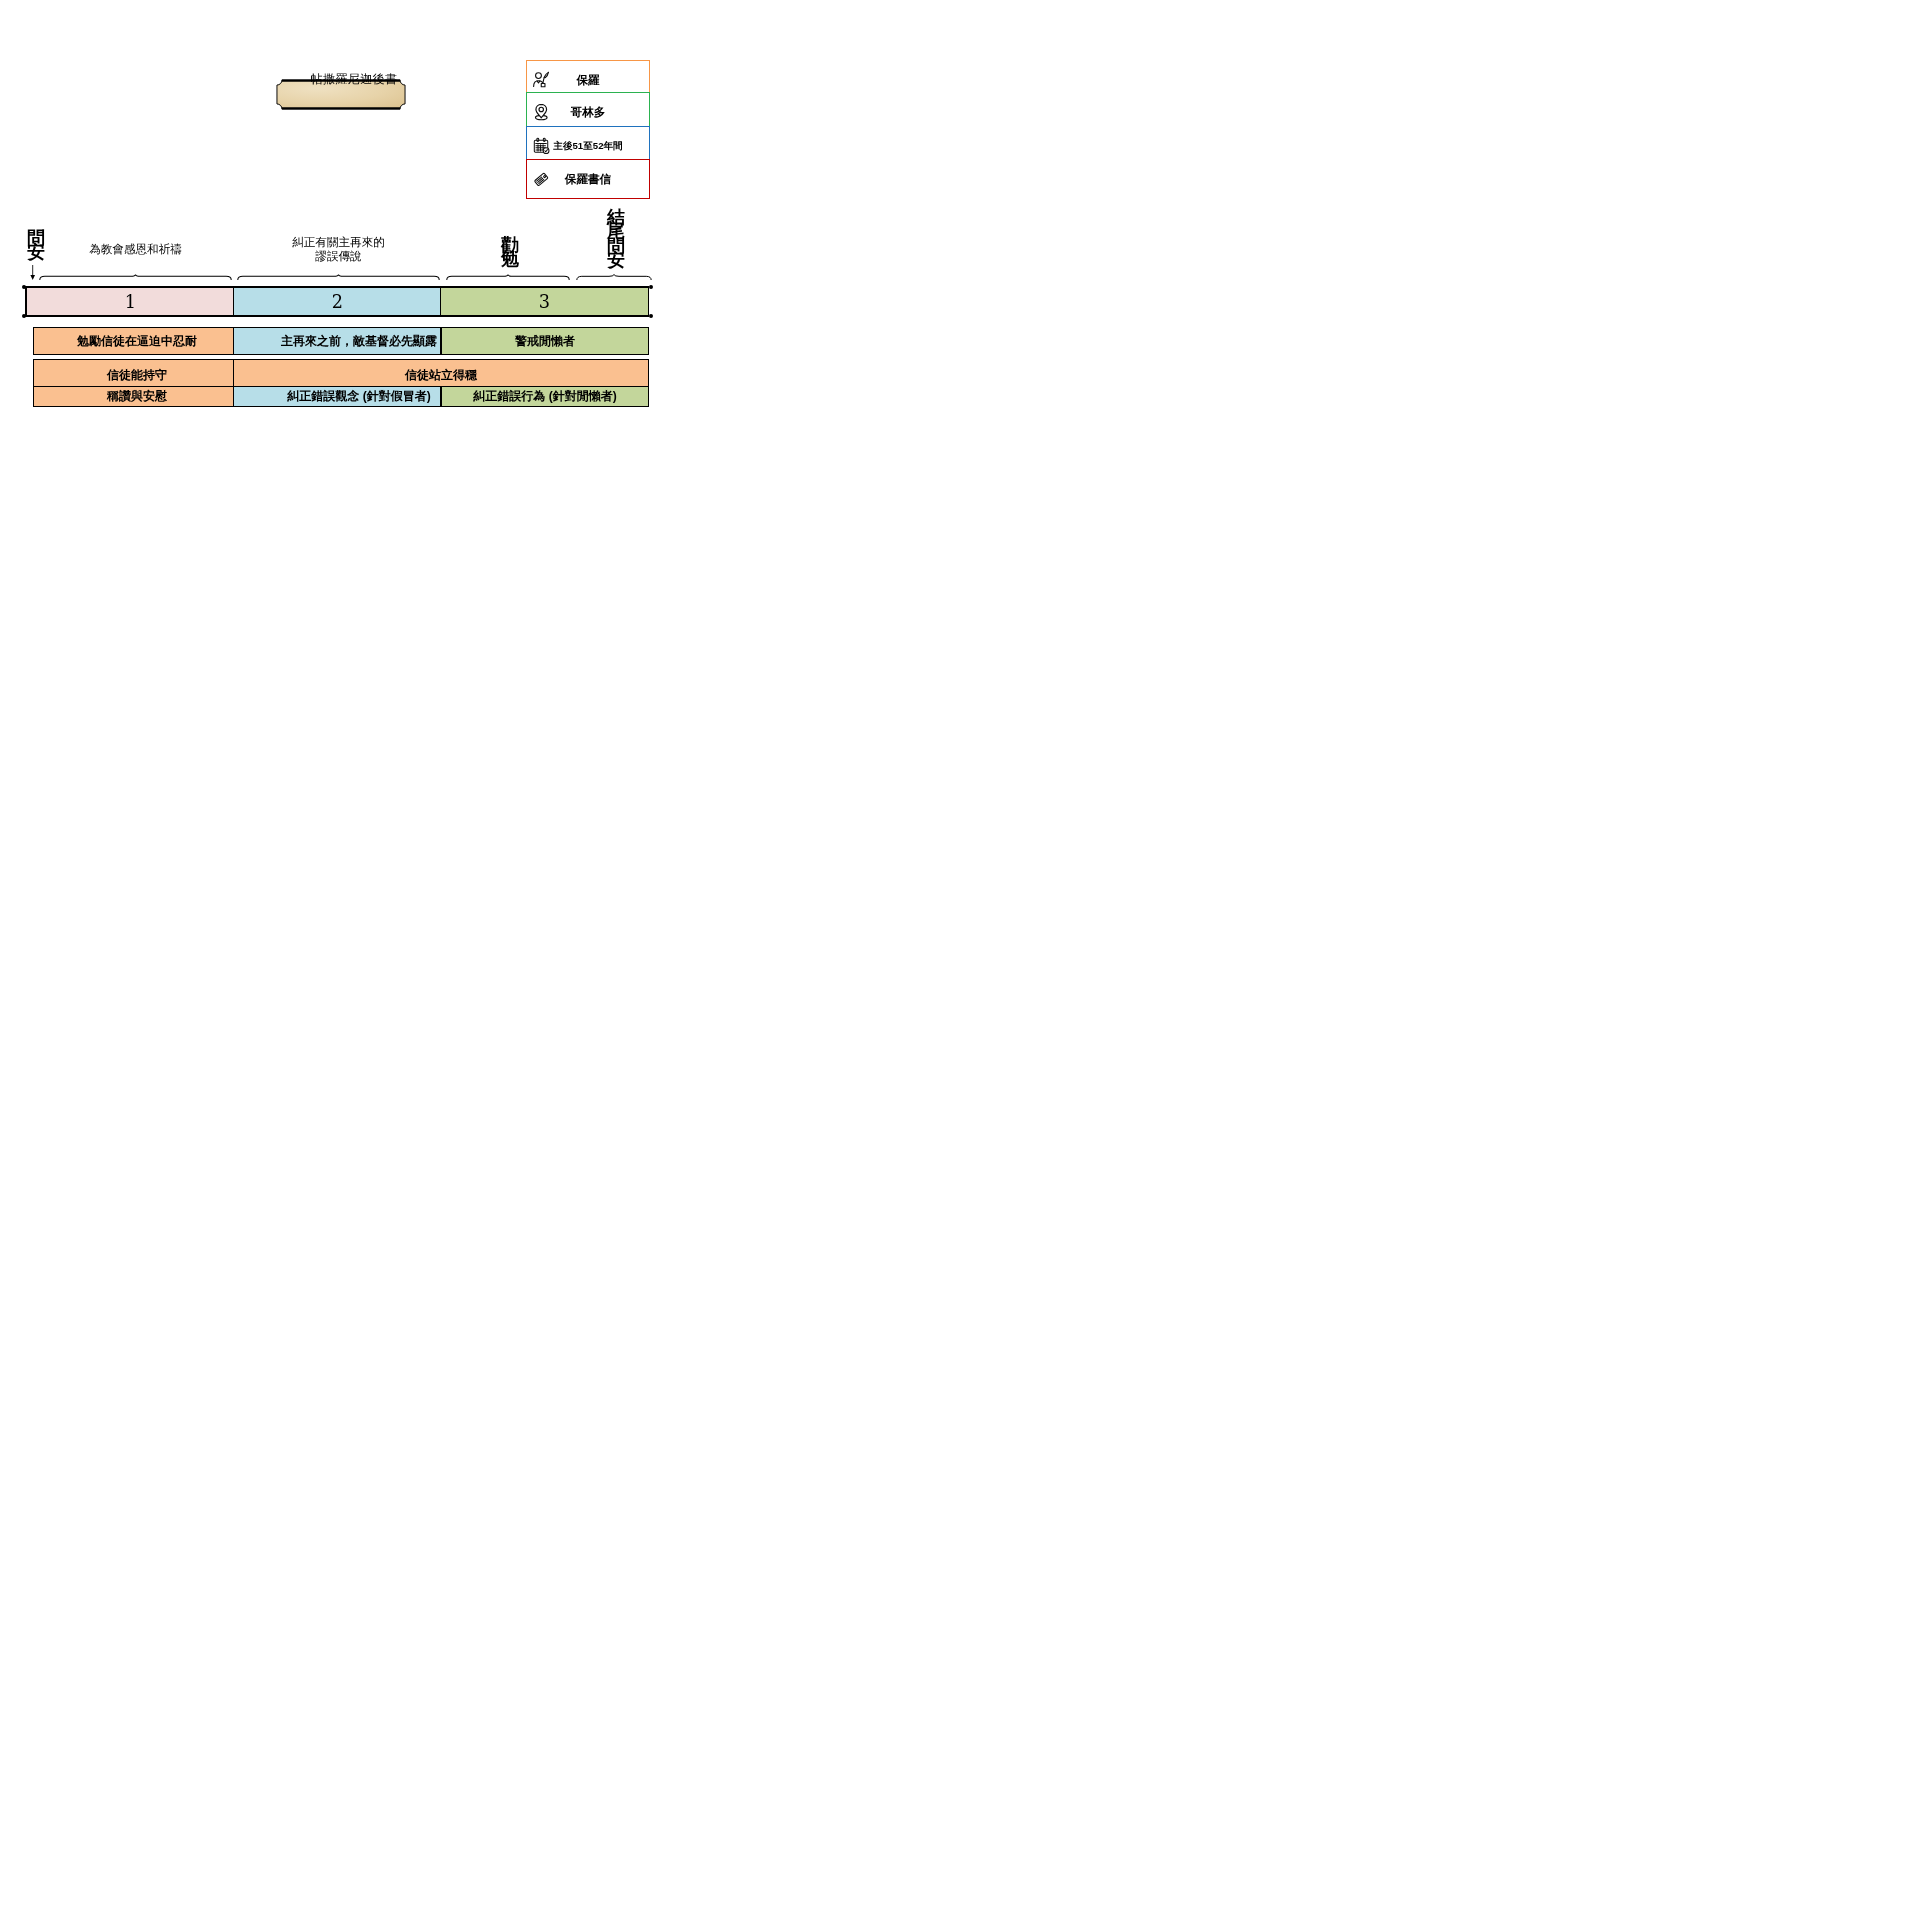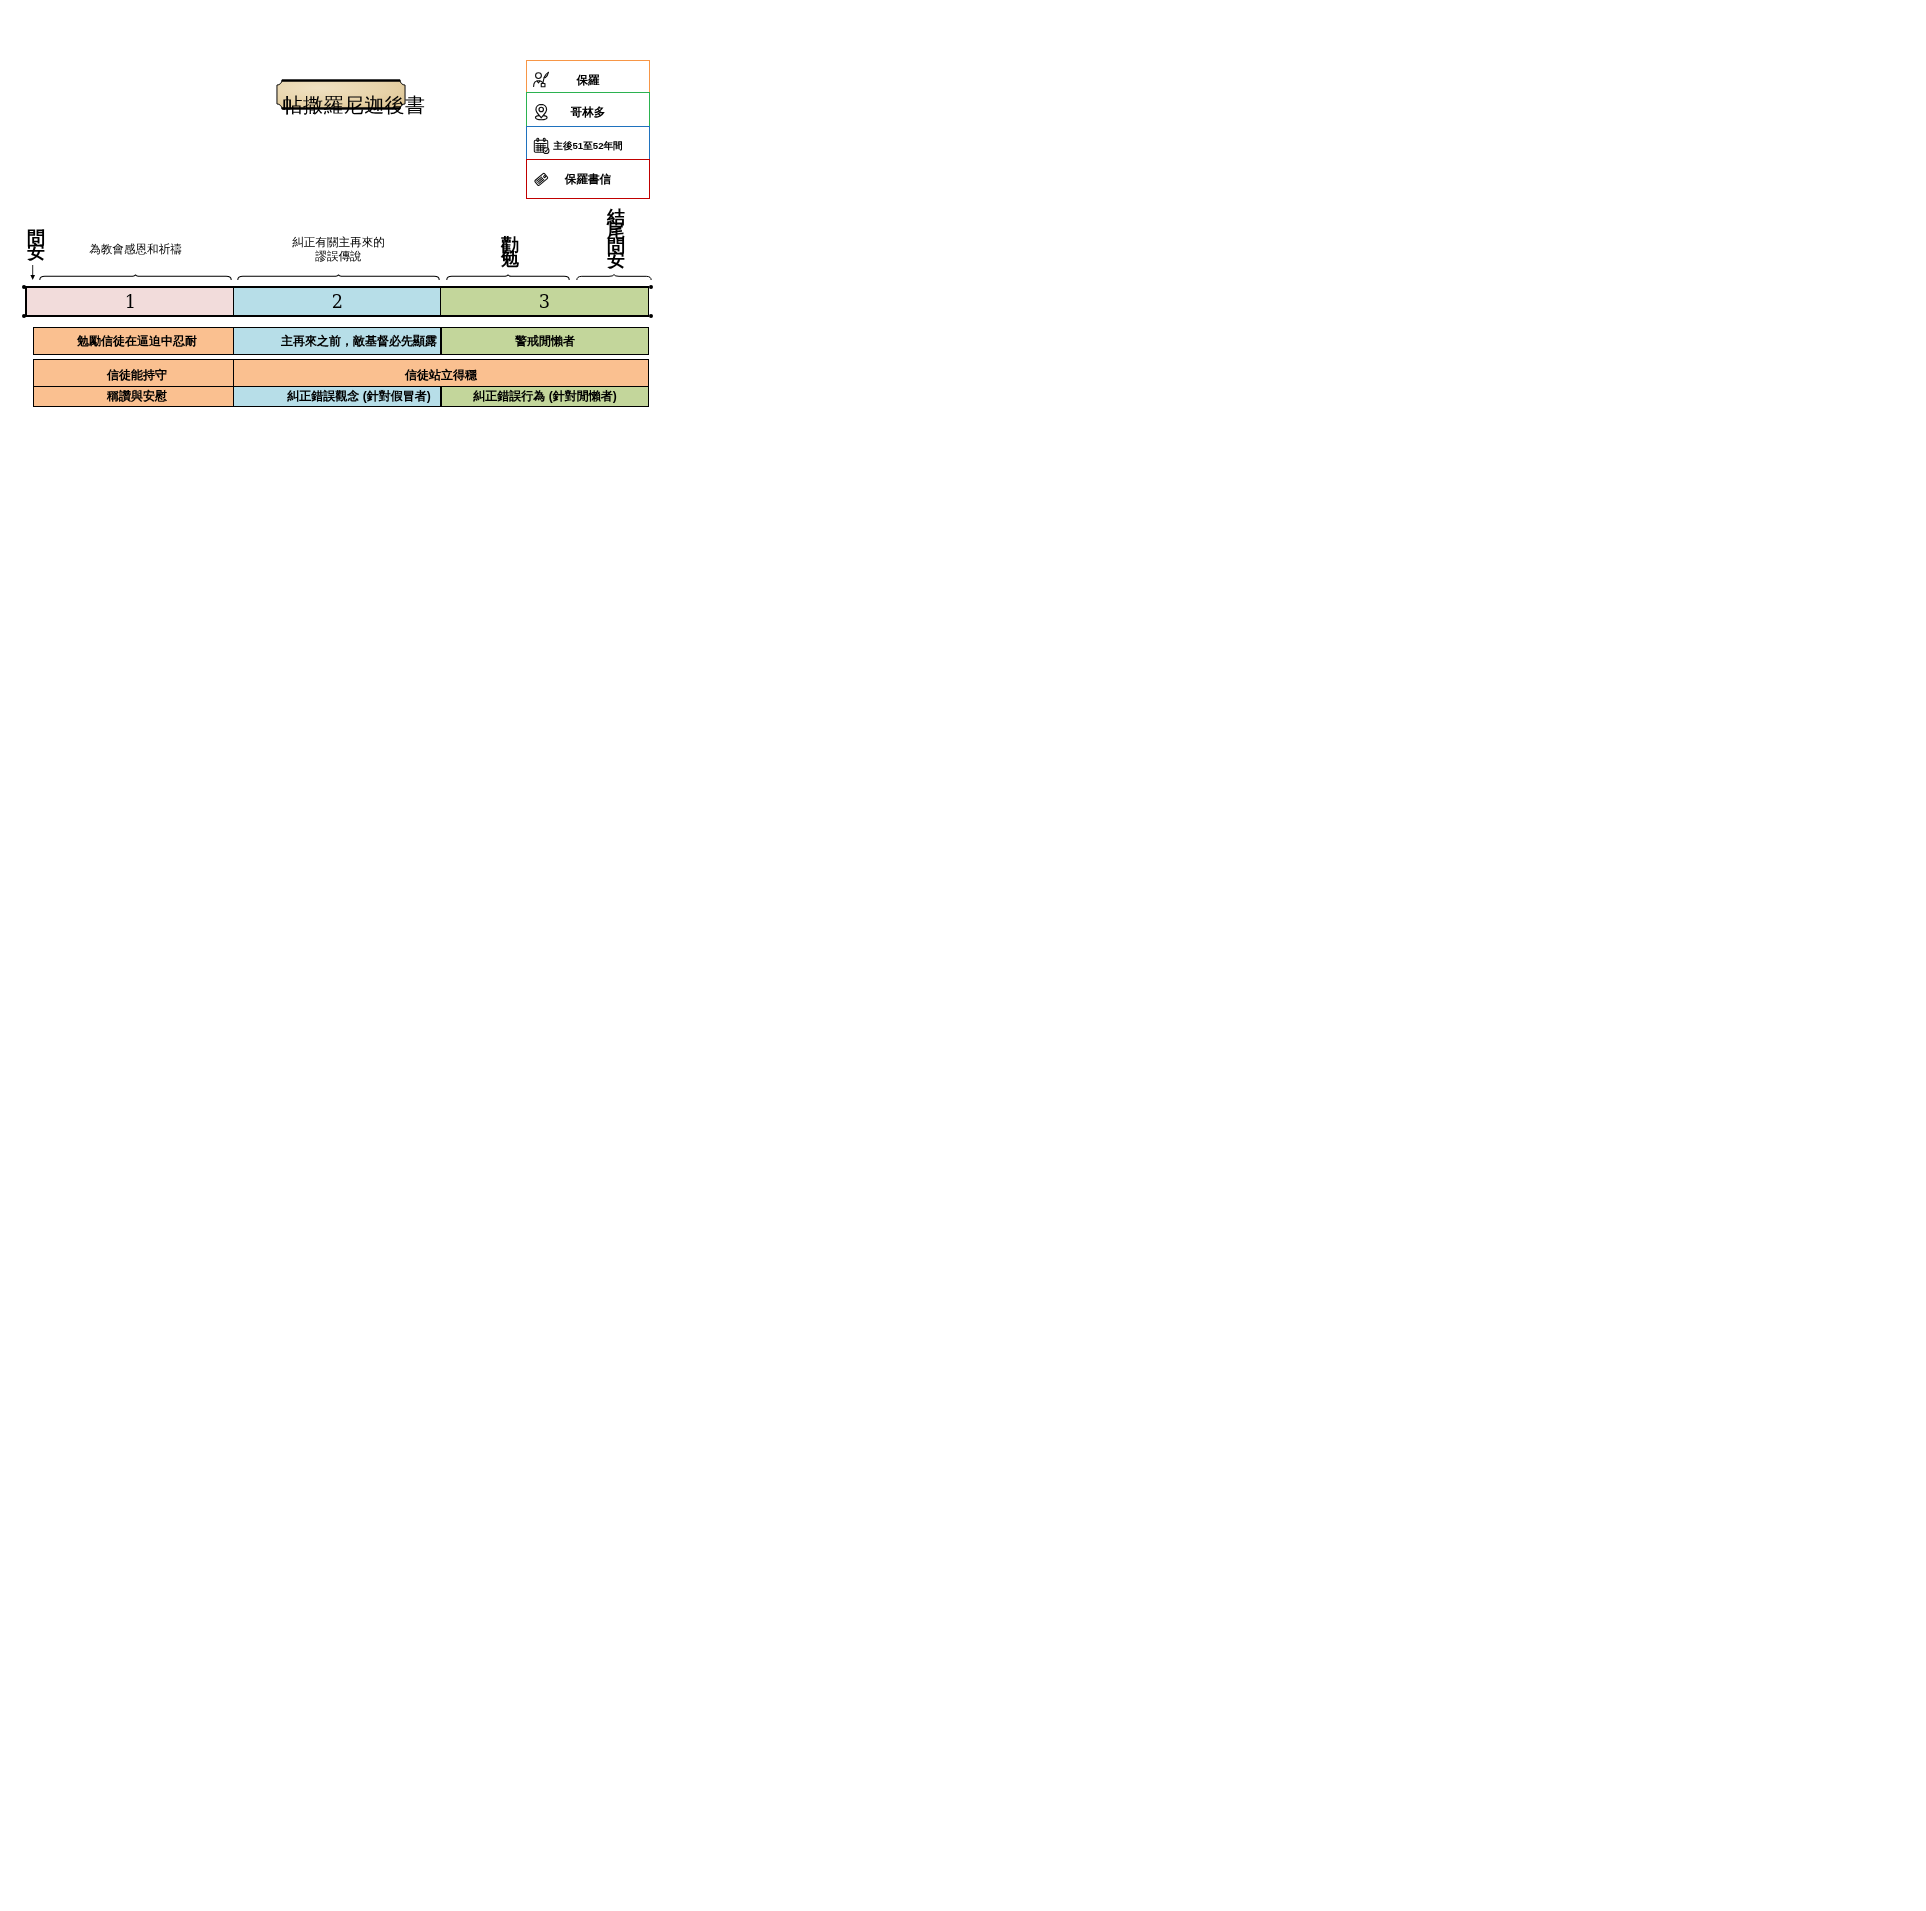--- a/index.html
+++ b/index.html
@@ -3,23 +3,23 @@
 <meta charset="utf-8">
 <style>
   html,body{margin:0;padding:0;background:#ffffff;}
   .stage{
     position:relative;width:676px;height:478px;background:#ffffff;overflow:hidden;
     font-family:"Liberation Sans",sans-serif;color:#000;
   }
   
   .plaque{position:absolute;left:276px;top:79px;width:130px;height:31px;}
   .plaque-title{
-    position:absolute;left:276px;top:90px;width:156px;height:31px;
+    position:absolute;left:276px;top:64px;width:156px;height:31px;
     display:flex;align-items:center;justify-content:center;
-    font-size:20px;font-weight:500;letter-spacing:0.4px;white-space:nowrap;
+    font-size:12px;font-weight:500;letter-spacing:0.4px;white-space:nowrap;
   }
   
   .legend-box{position:absolute;left:526px;width:124px;height:40px;background:#fff;box-sizing:border-box;}
   .lg-author  {top:60px;border:1.5px solid #F79646;}
   .lg-place   {top:92px;border:1.5px solid #2BB250;}
   .lg-date    {top:126px;border:1.5px solid #1F72BE;}
   .lg-category{top:159px;border:1.5px solid #C00000;}
   .legend-icon{position:absolute;left:4.6px;top:50%;transform:translateY(-50%);width:18.5px;height:18.5px;}
   .legend-label{
     position:absolute;left:0;top:0;right:0;bottom:0;

